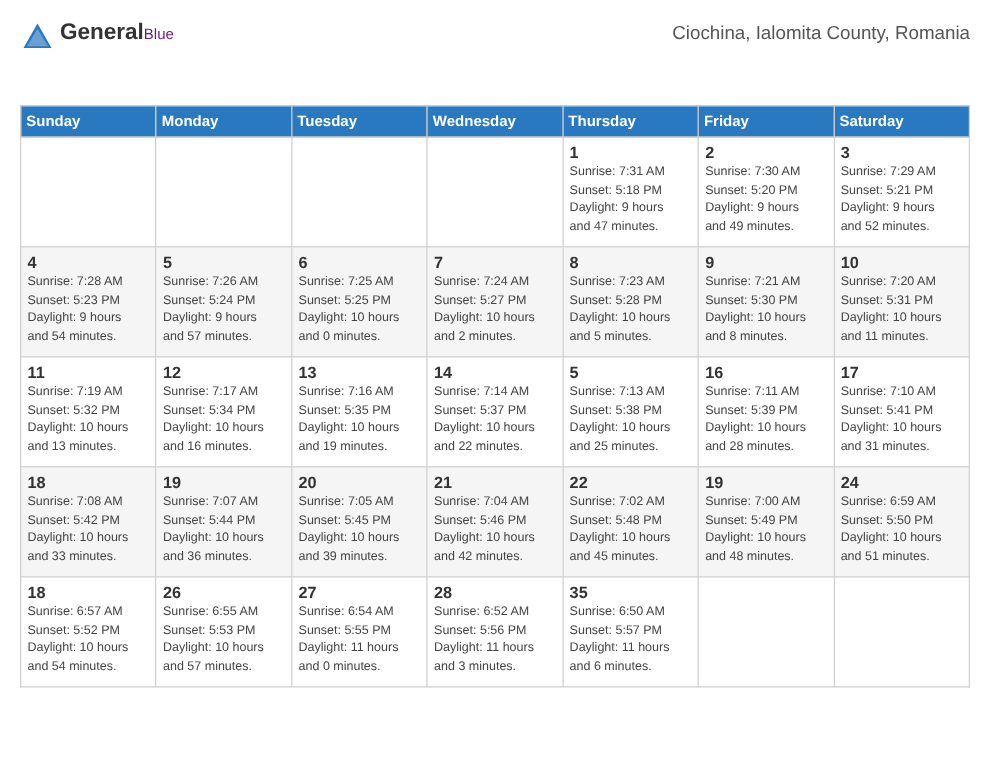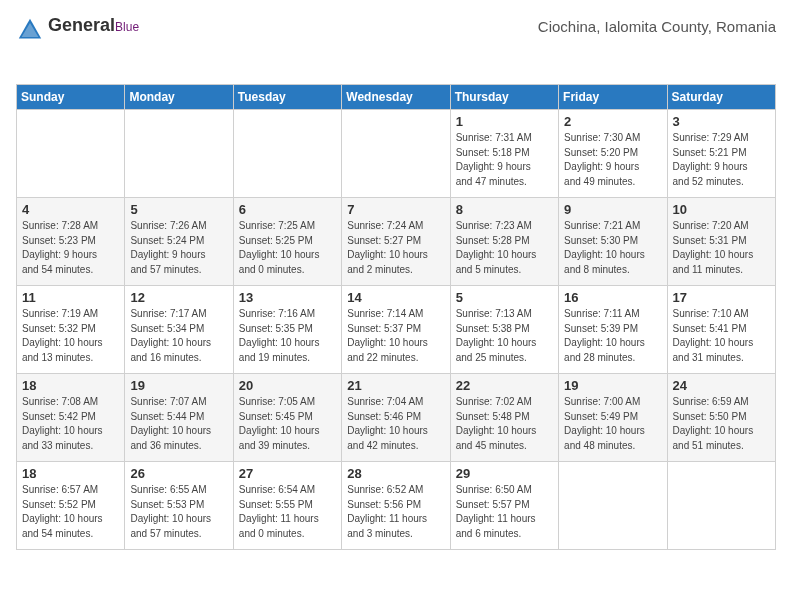--- a/index.html
+++ b/index.html
@@ -249,20 +249,20 @@
         </td>
         <td>
           <span class="day-number">27</span>
           <div class="day-detail">Sunrise: 6:54 AM<br>Sunset: 5:55 PM<br>Daylight: 11 hours<br>and 0 minutes.</div>
         </td>
         <td>
           <span class="day-number">28</span>
           <div class="day-detail">Sunrise: 6:52 AM<br>Sunset: 5:56 PM<br>Daylight: 11 hours<br>and 3 minutes.</div>
         </td>
         <td>
-          <span class="day-number">29</span>
+          <span class="day-number">35</span>
           <div class="day-detail">Sunrise: 6:50 AM<br>Sunset: 5:57 PM<br>Daylight: 11 hours<br>and 6 minutes.</div>
         </td>
         <td class="empty-cell"></td>
         <td class="empty-cell"></td>
       </tr>
     </tbody>
 </table>
 
 </body></html>

